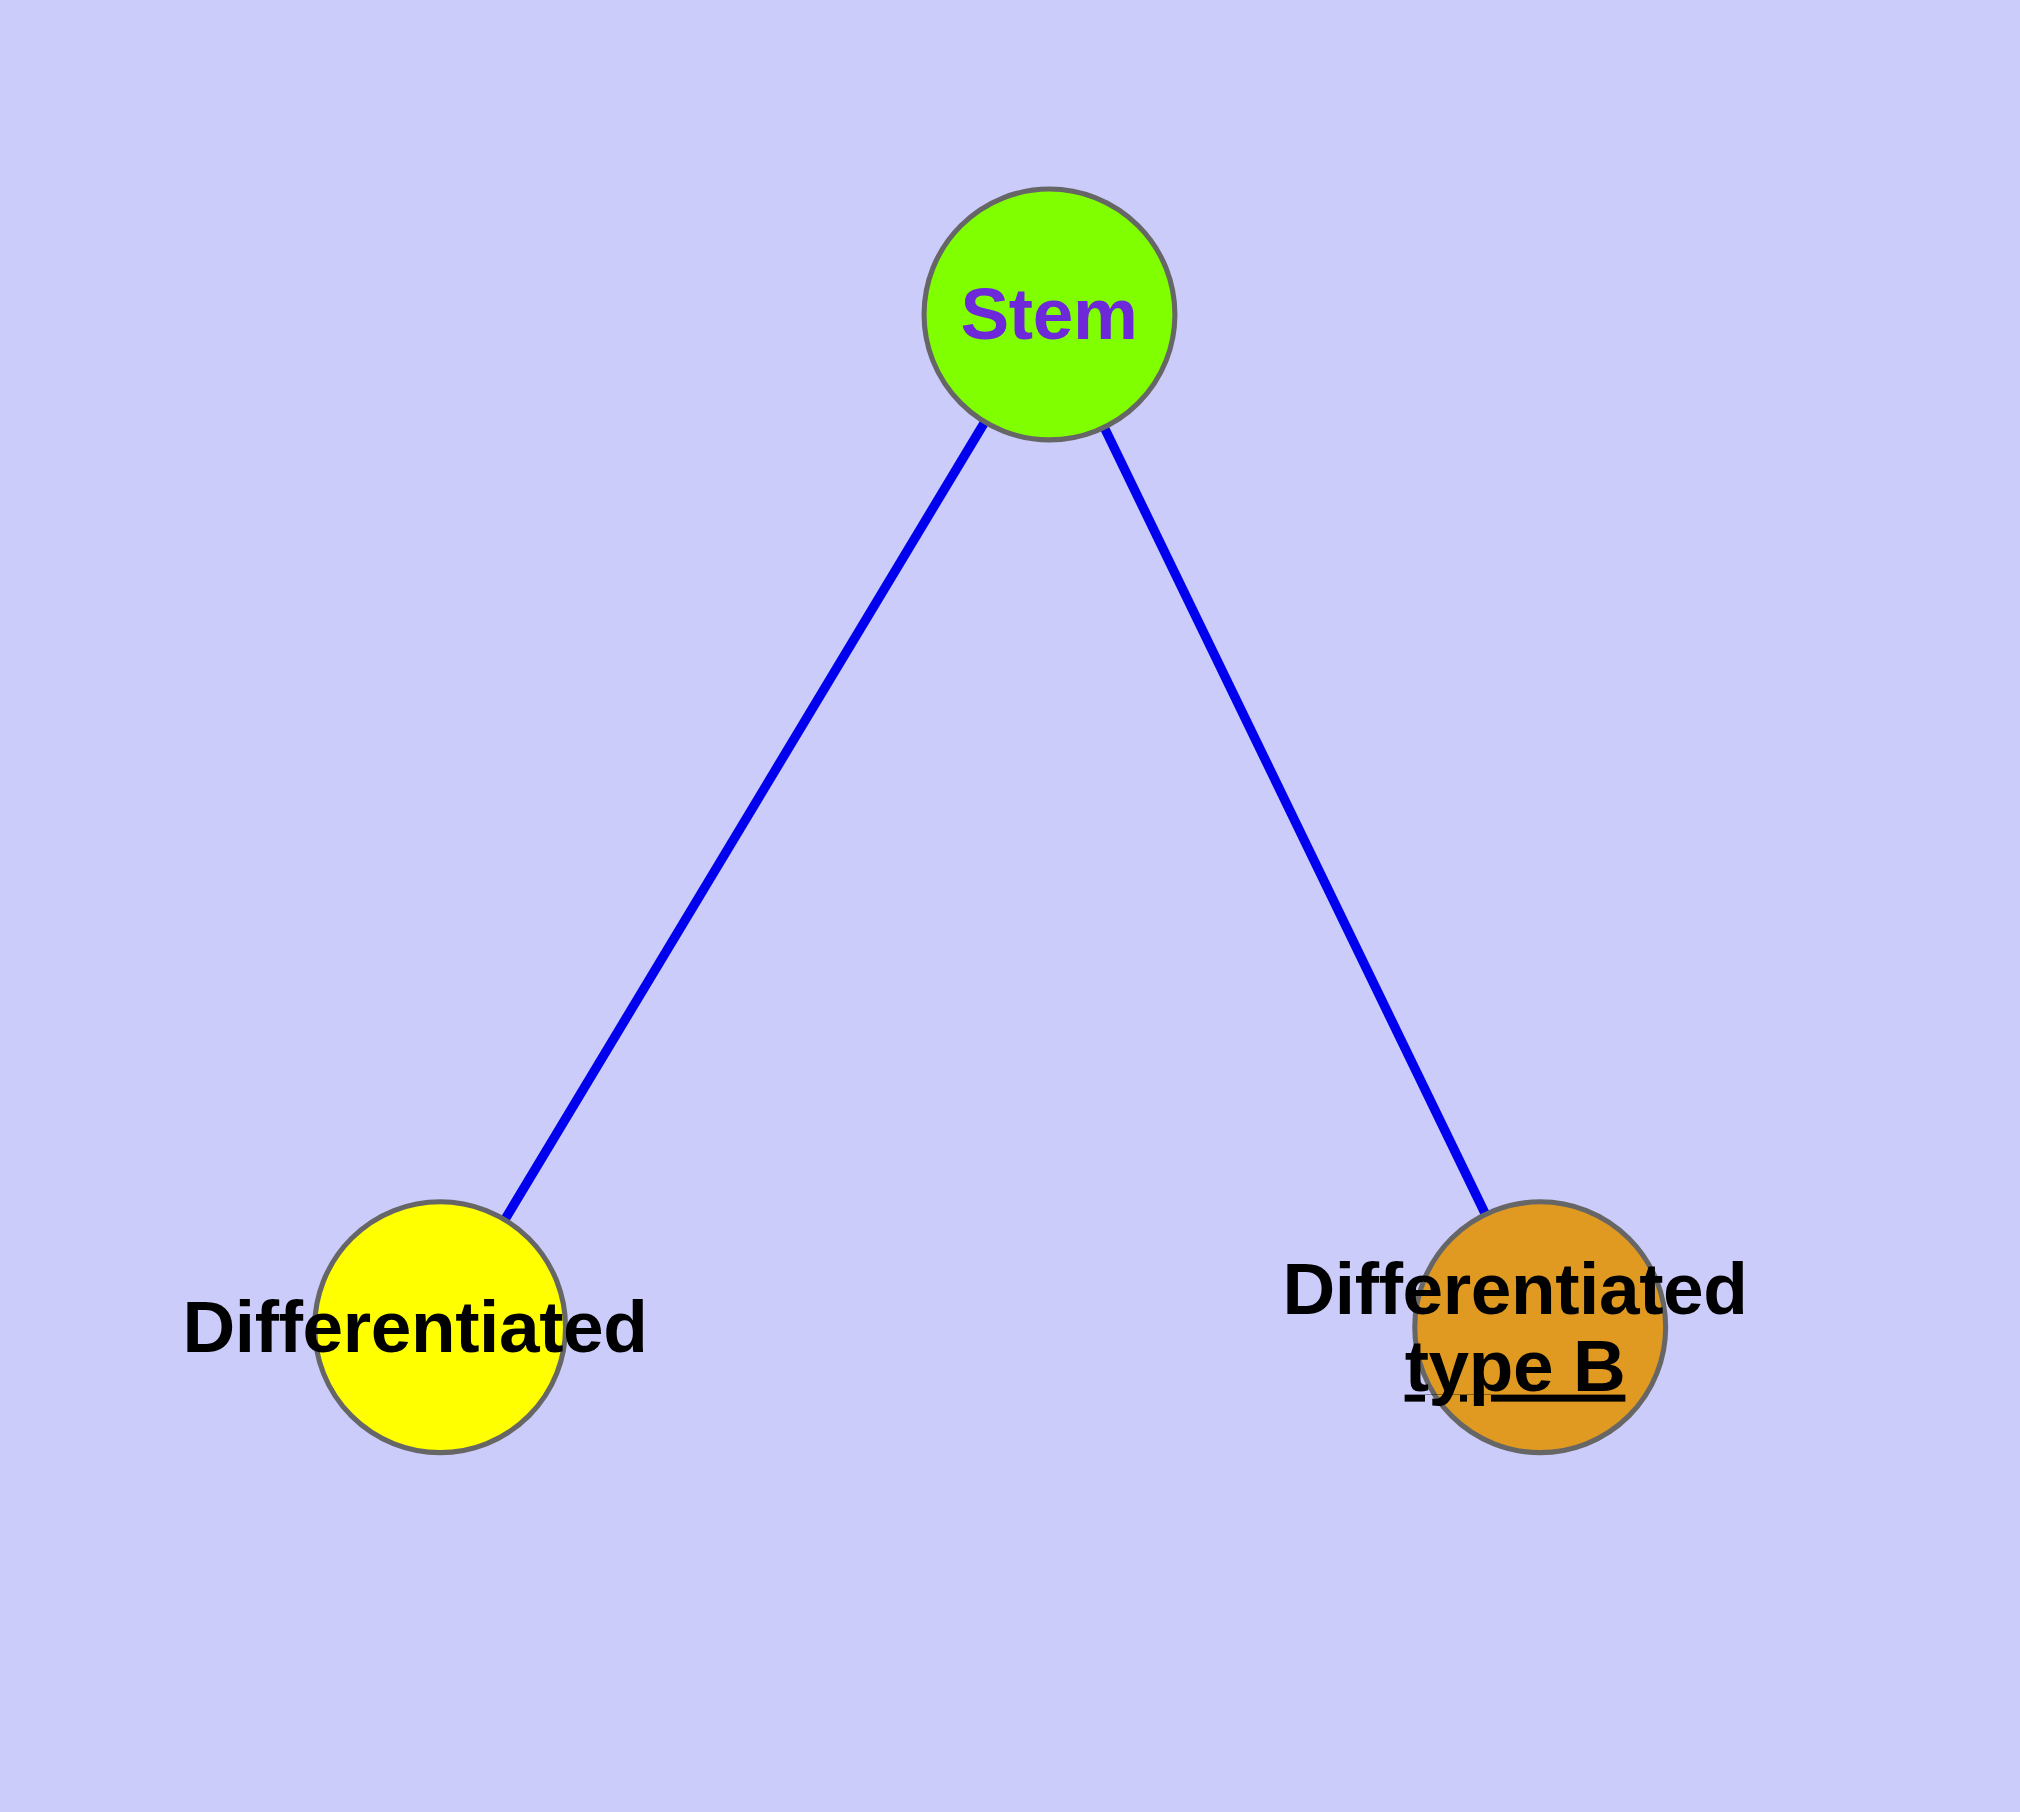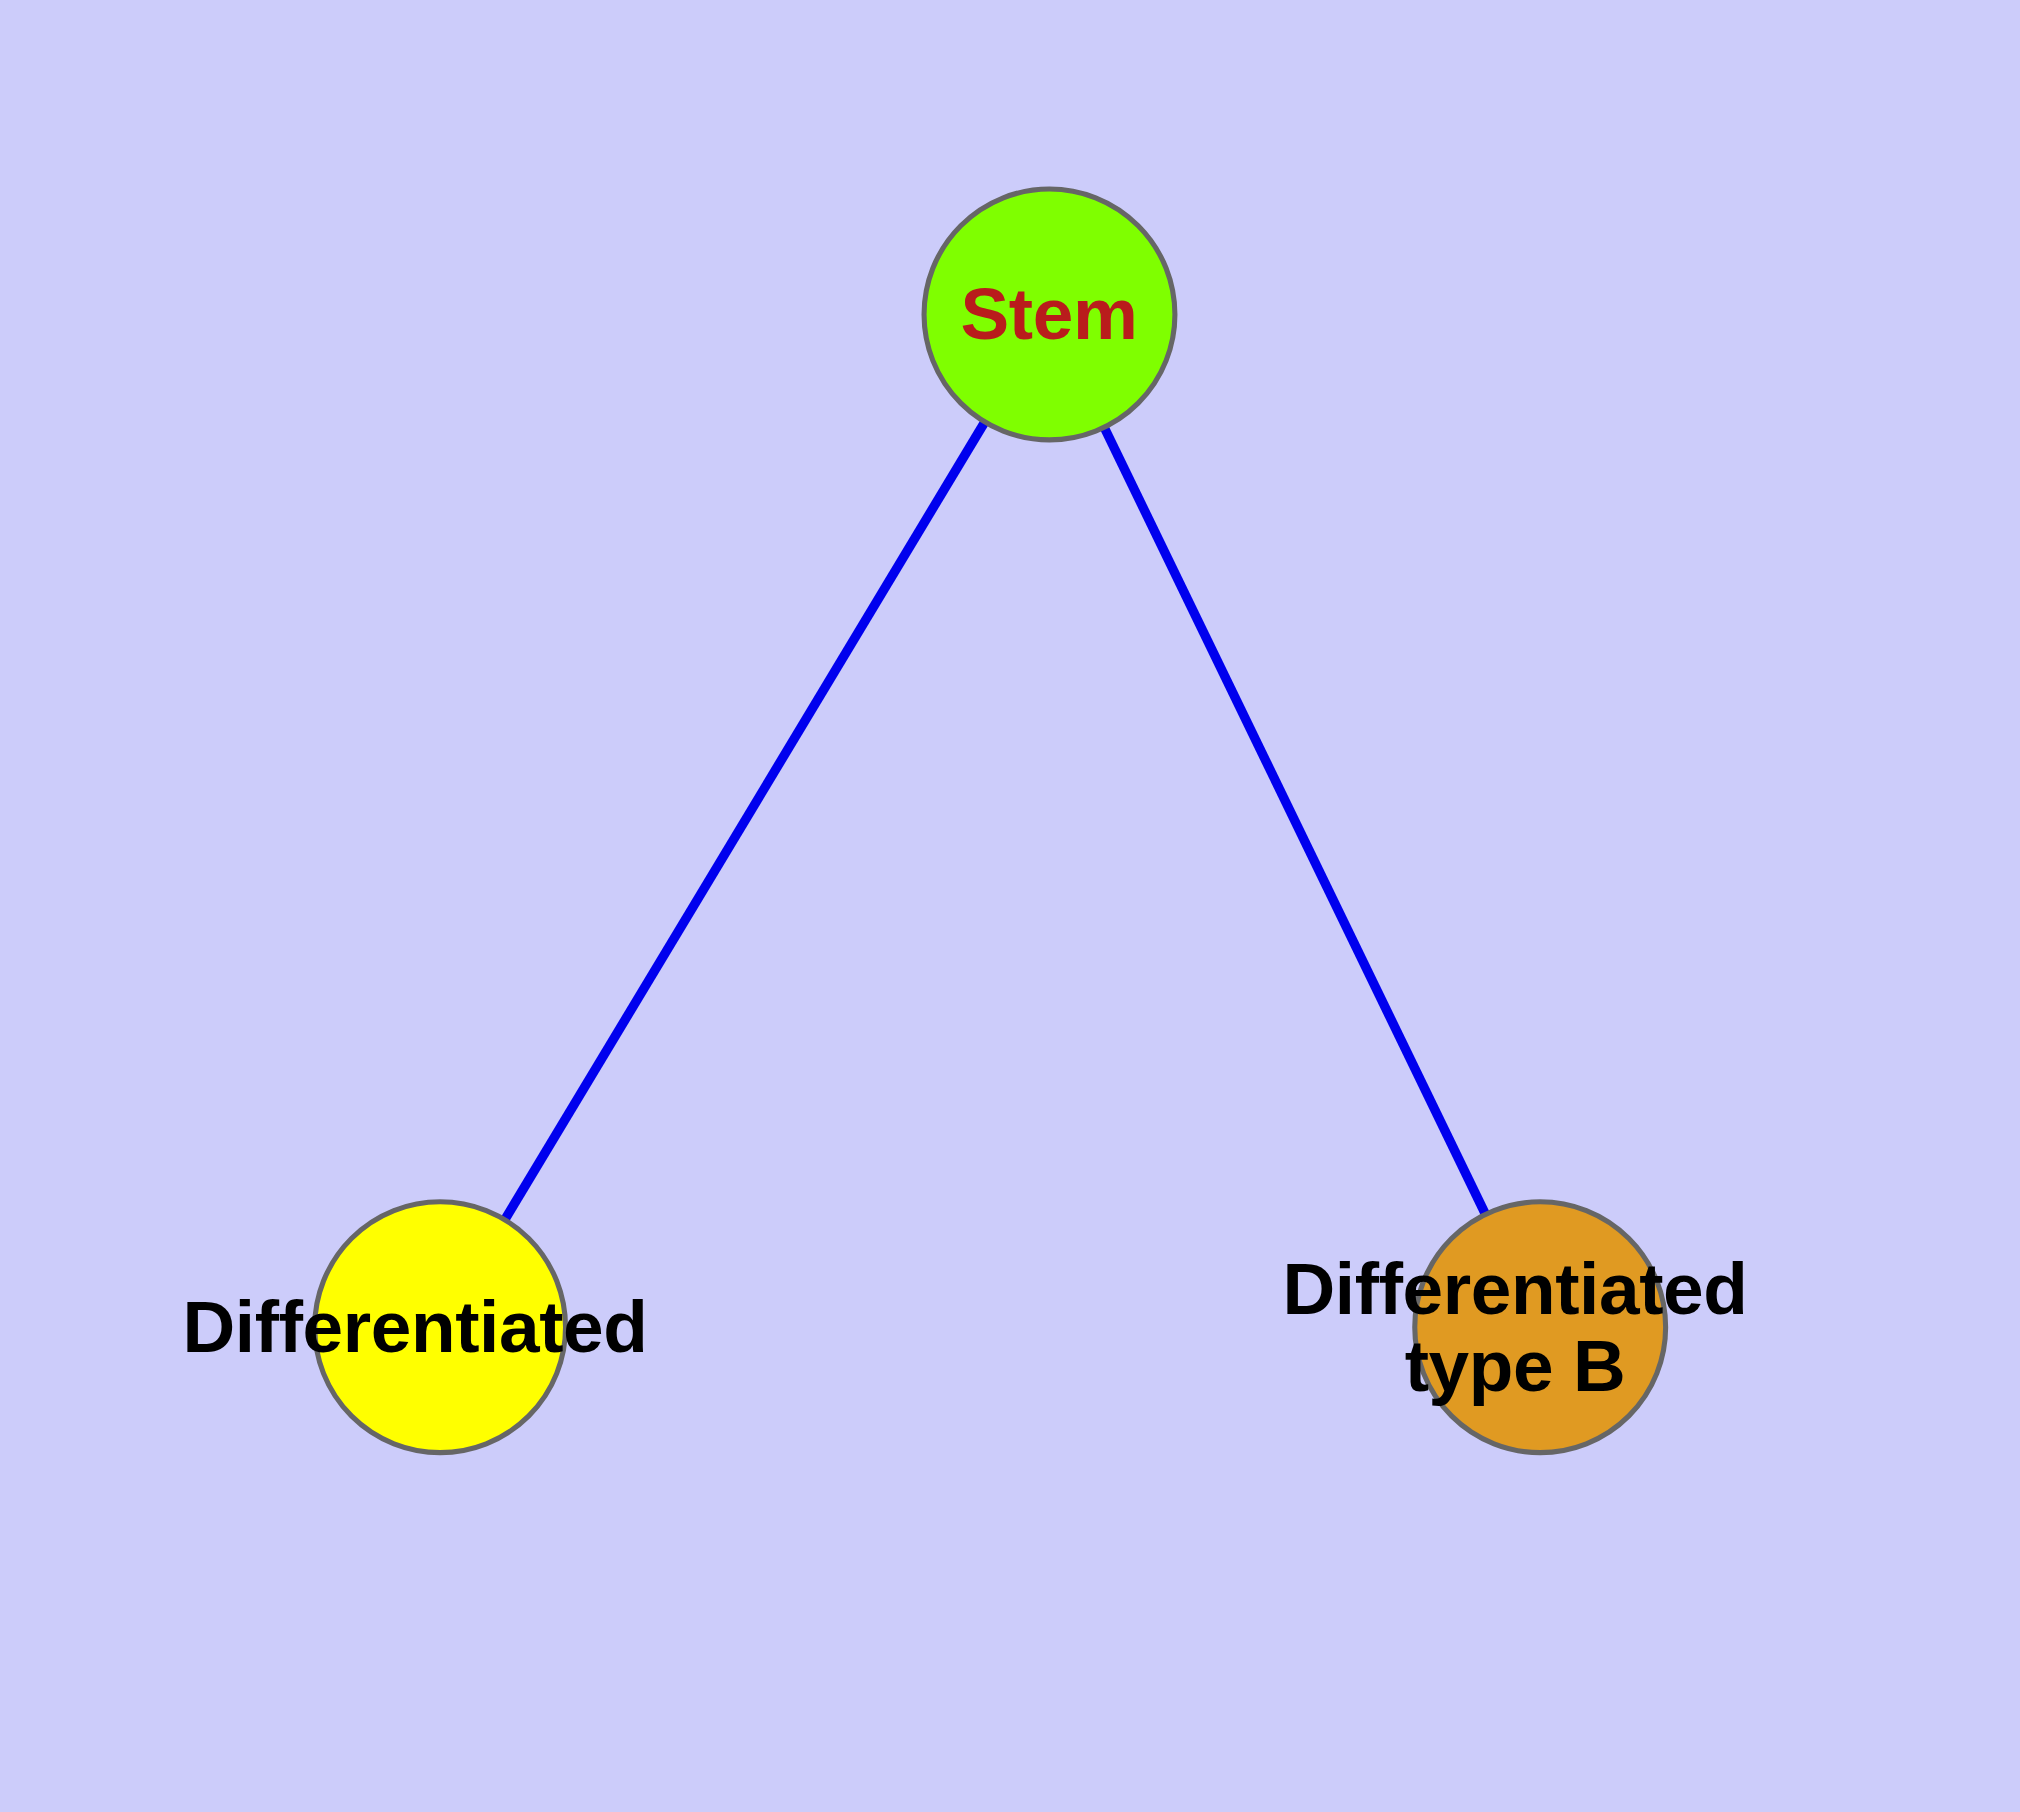--- a/index.html
+++ b/index.html
@@ -51,19 +51,19 @@
         <line x1="1301.2248269437064" y1="501.48992780264075" x2="1753.7751730562936" y2="1435.5100721973592" stroke="#0000ee" stroke-width="11" stroke-linecap="butt"></line>
       </g>
     <g id="nodes-layer">
         <circle cx="1238" cy="371" r="148" fill="#7fff00" stroke="#666666" stroke-width="6"></circle>
         <circle cx="519" cy="1566" r="148" fill="#ffff00" stroke="#666666" stroke-width="6"></circle>
         <circle cx="1817" cy="1566" r="148" fill="#e09a22" stroke="#666666" stroke-width="6"></circle>
       </g>
   </svg>
 
   <div id="labels-layer">
-      <div class="node-label" style="left: 1049px; top: 314px; color: #b91c1c; font-size: 73px;"><span style="display: block;">Stem</span></div>
+      <div class="node-label" style="left: 1049px; top: 314px; color: #6d28d9; font-size: 73px;"><span style="display: block;">Stem</span></div>
       <div class="node-label" style="left: 415px; top: 1327px; color: rgb(0, 0, 0); font-size: 73px;"><span style="display: block;">Differentiated</span></div>
-      <div class="node-label" style="left: 1515px; top: 1327px; color: rgb(0, 0, 0); font-size: 73px;"><span style="display: block;">Differentiated</span><span style="display: block;">type B</span></div>
+      <div class="node-label" style="left: 1515px; top: 1327px; color: rgb(0, 0, 0); font-size: 73px;"><span style="display: block;">Differentiated</span><span style="display: block; text-decoration: underline;">type B</span></div>
     </div>
 
 </div>
 
 
 </body></html>

